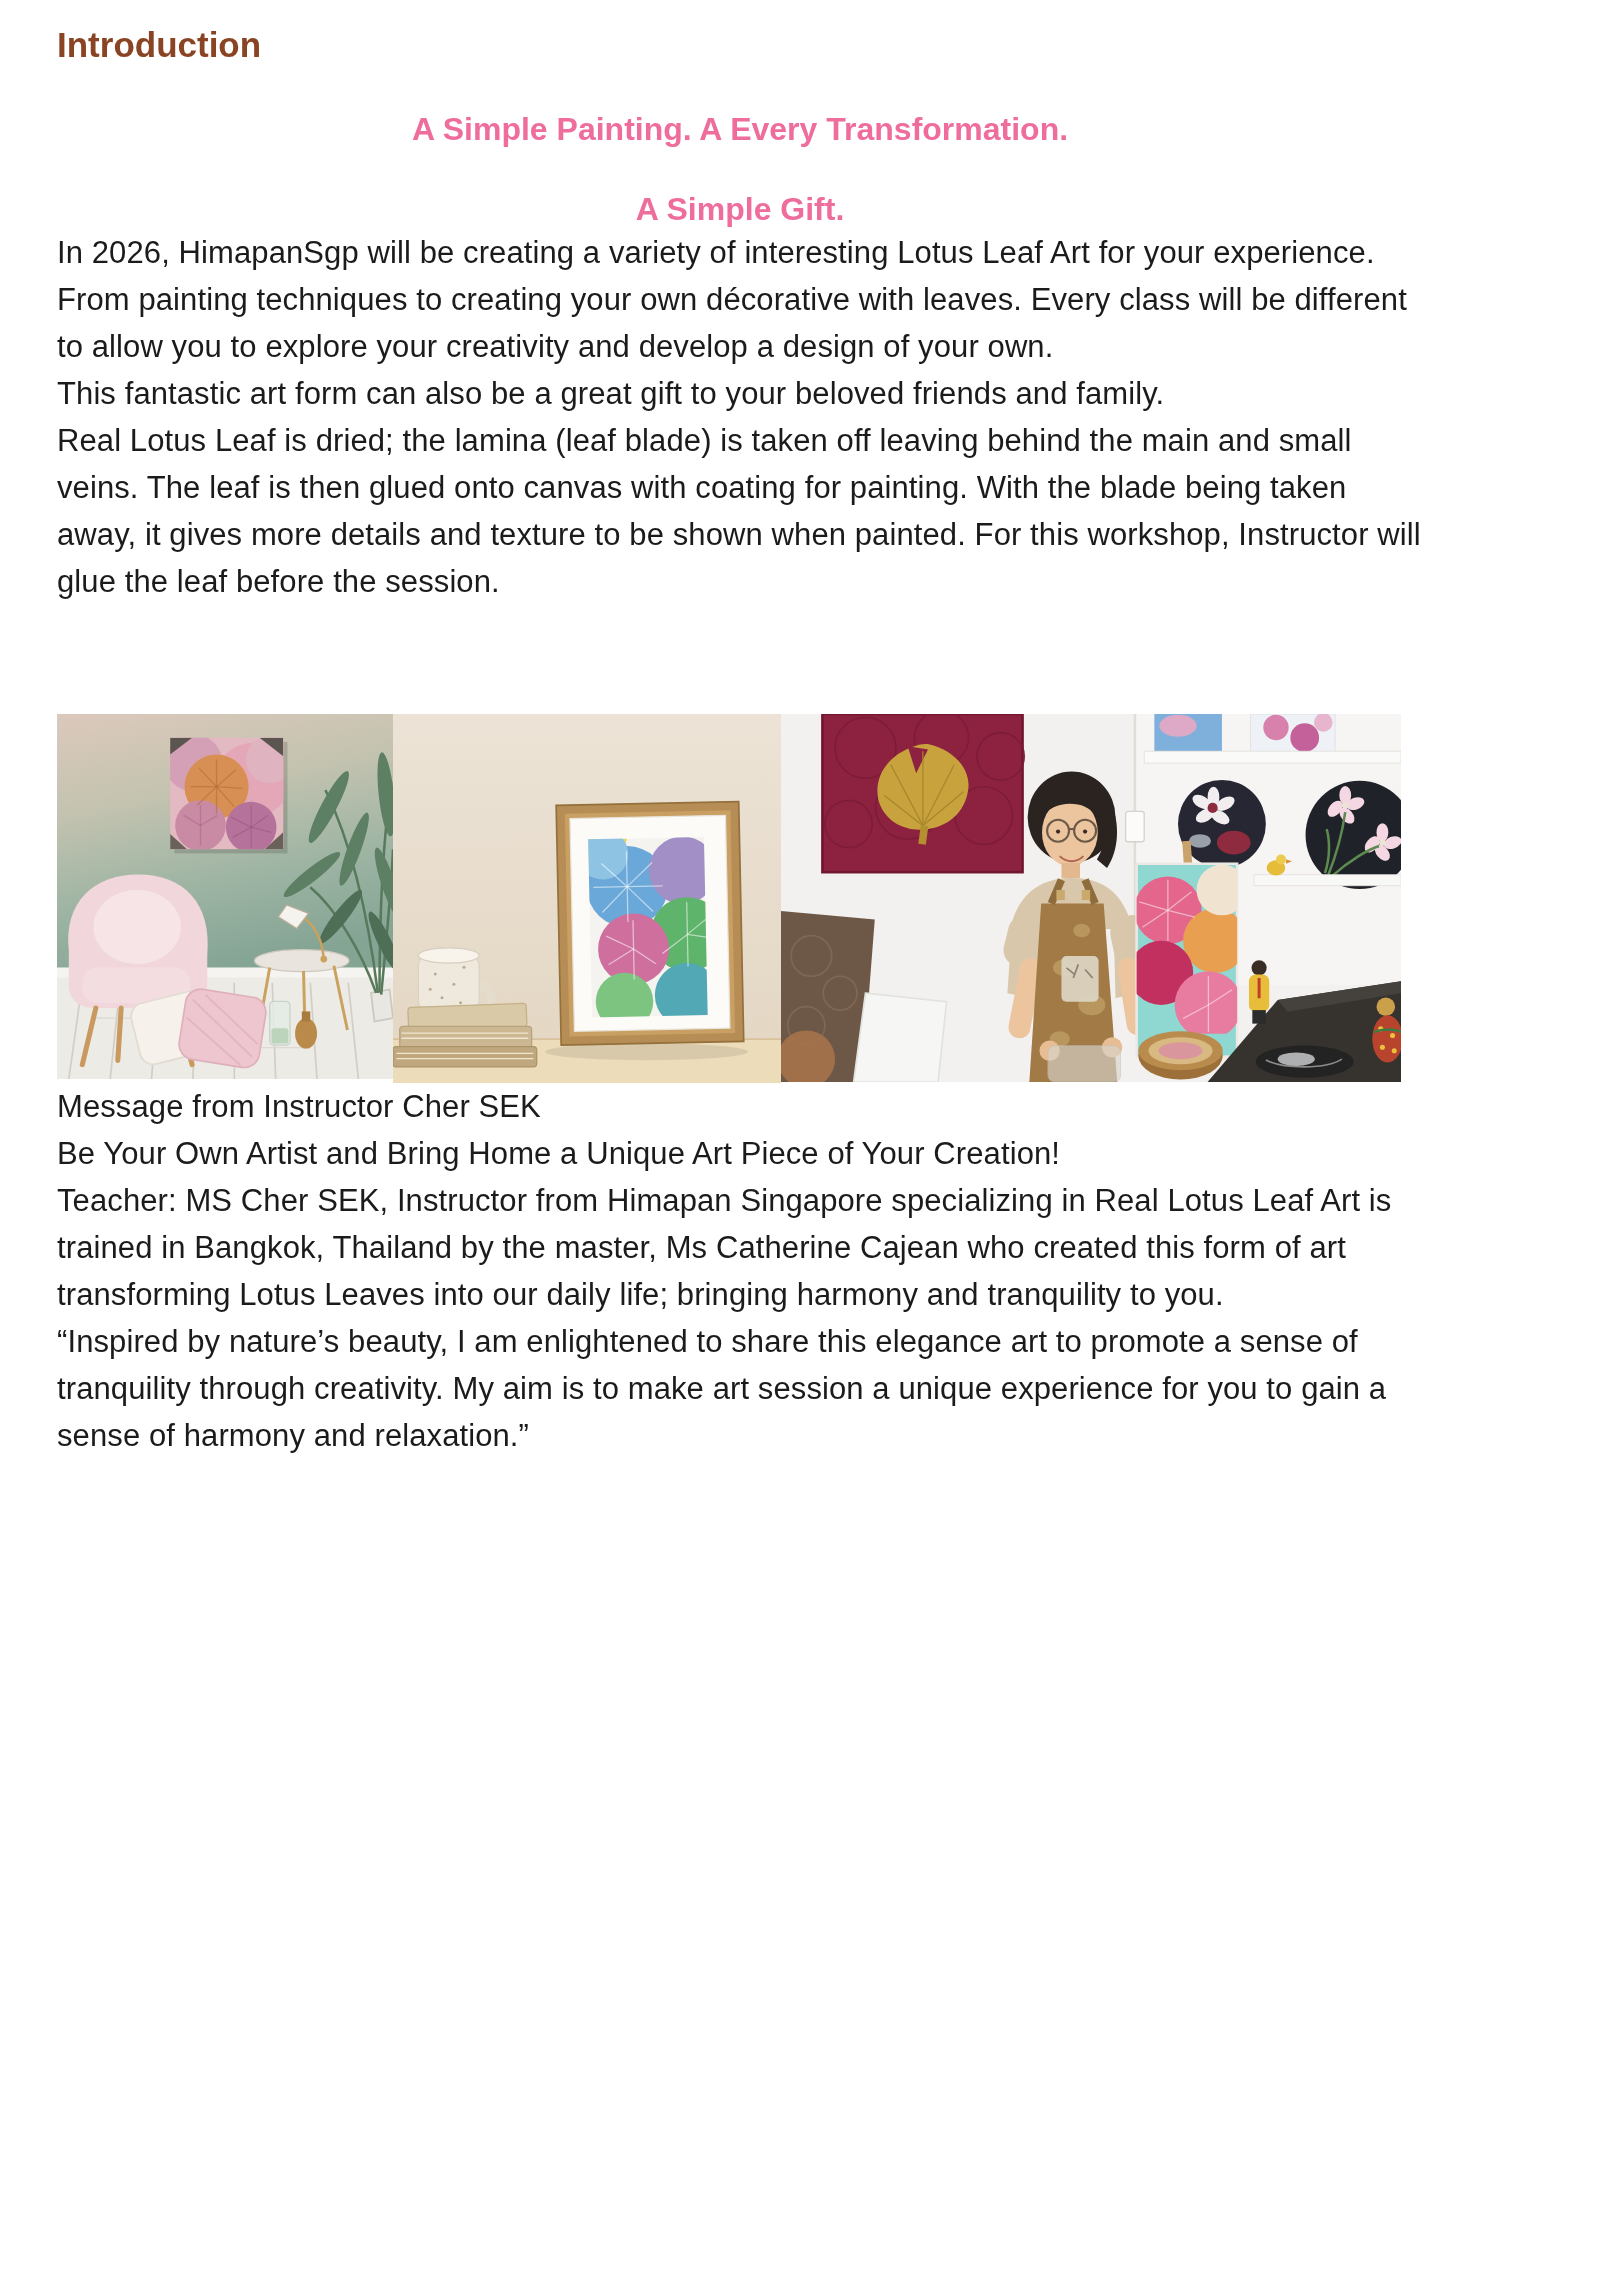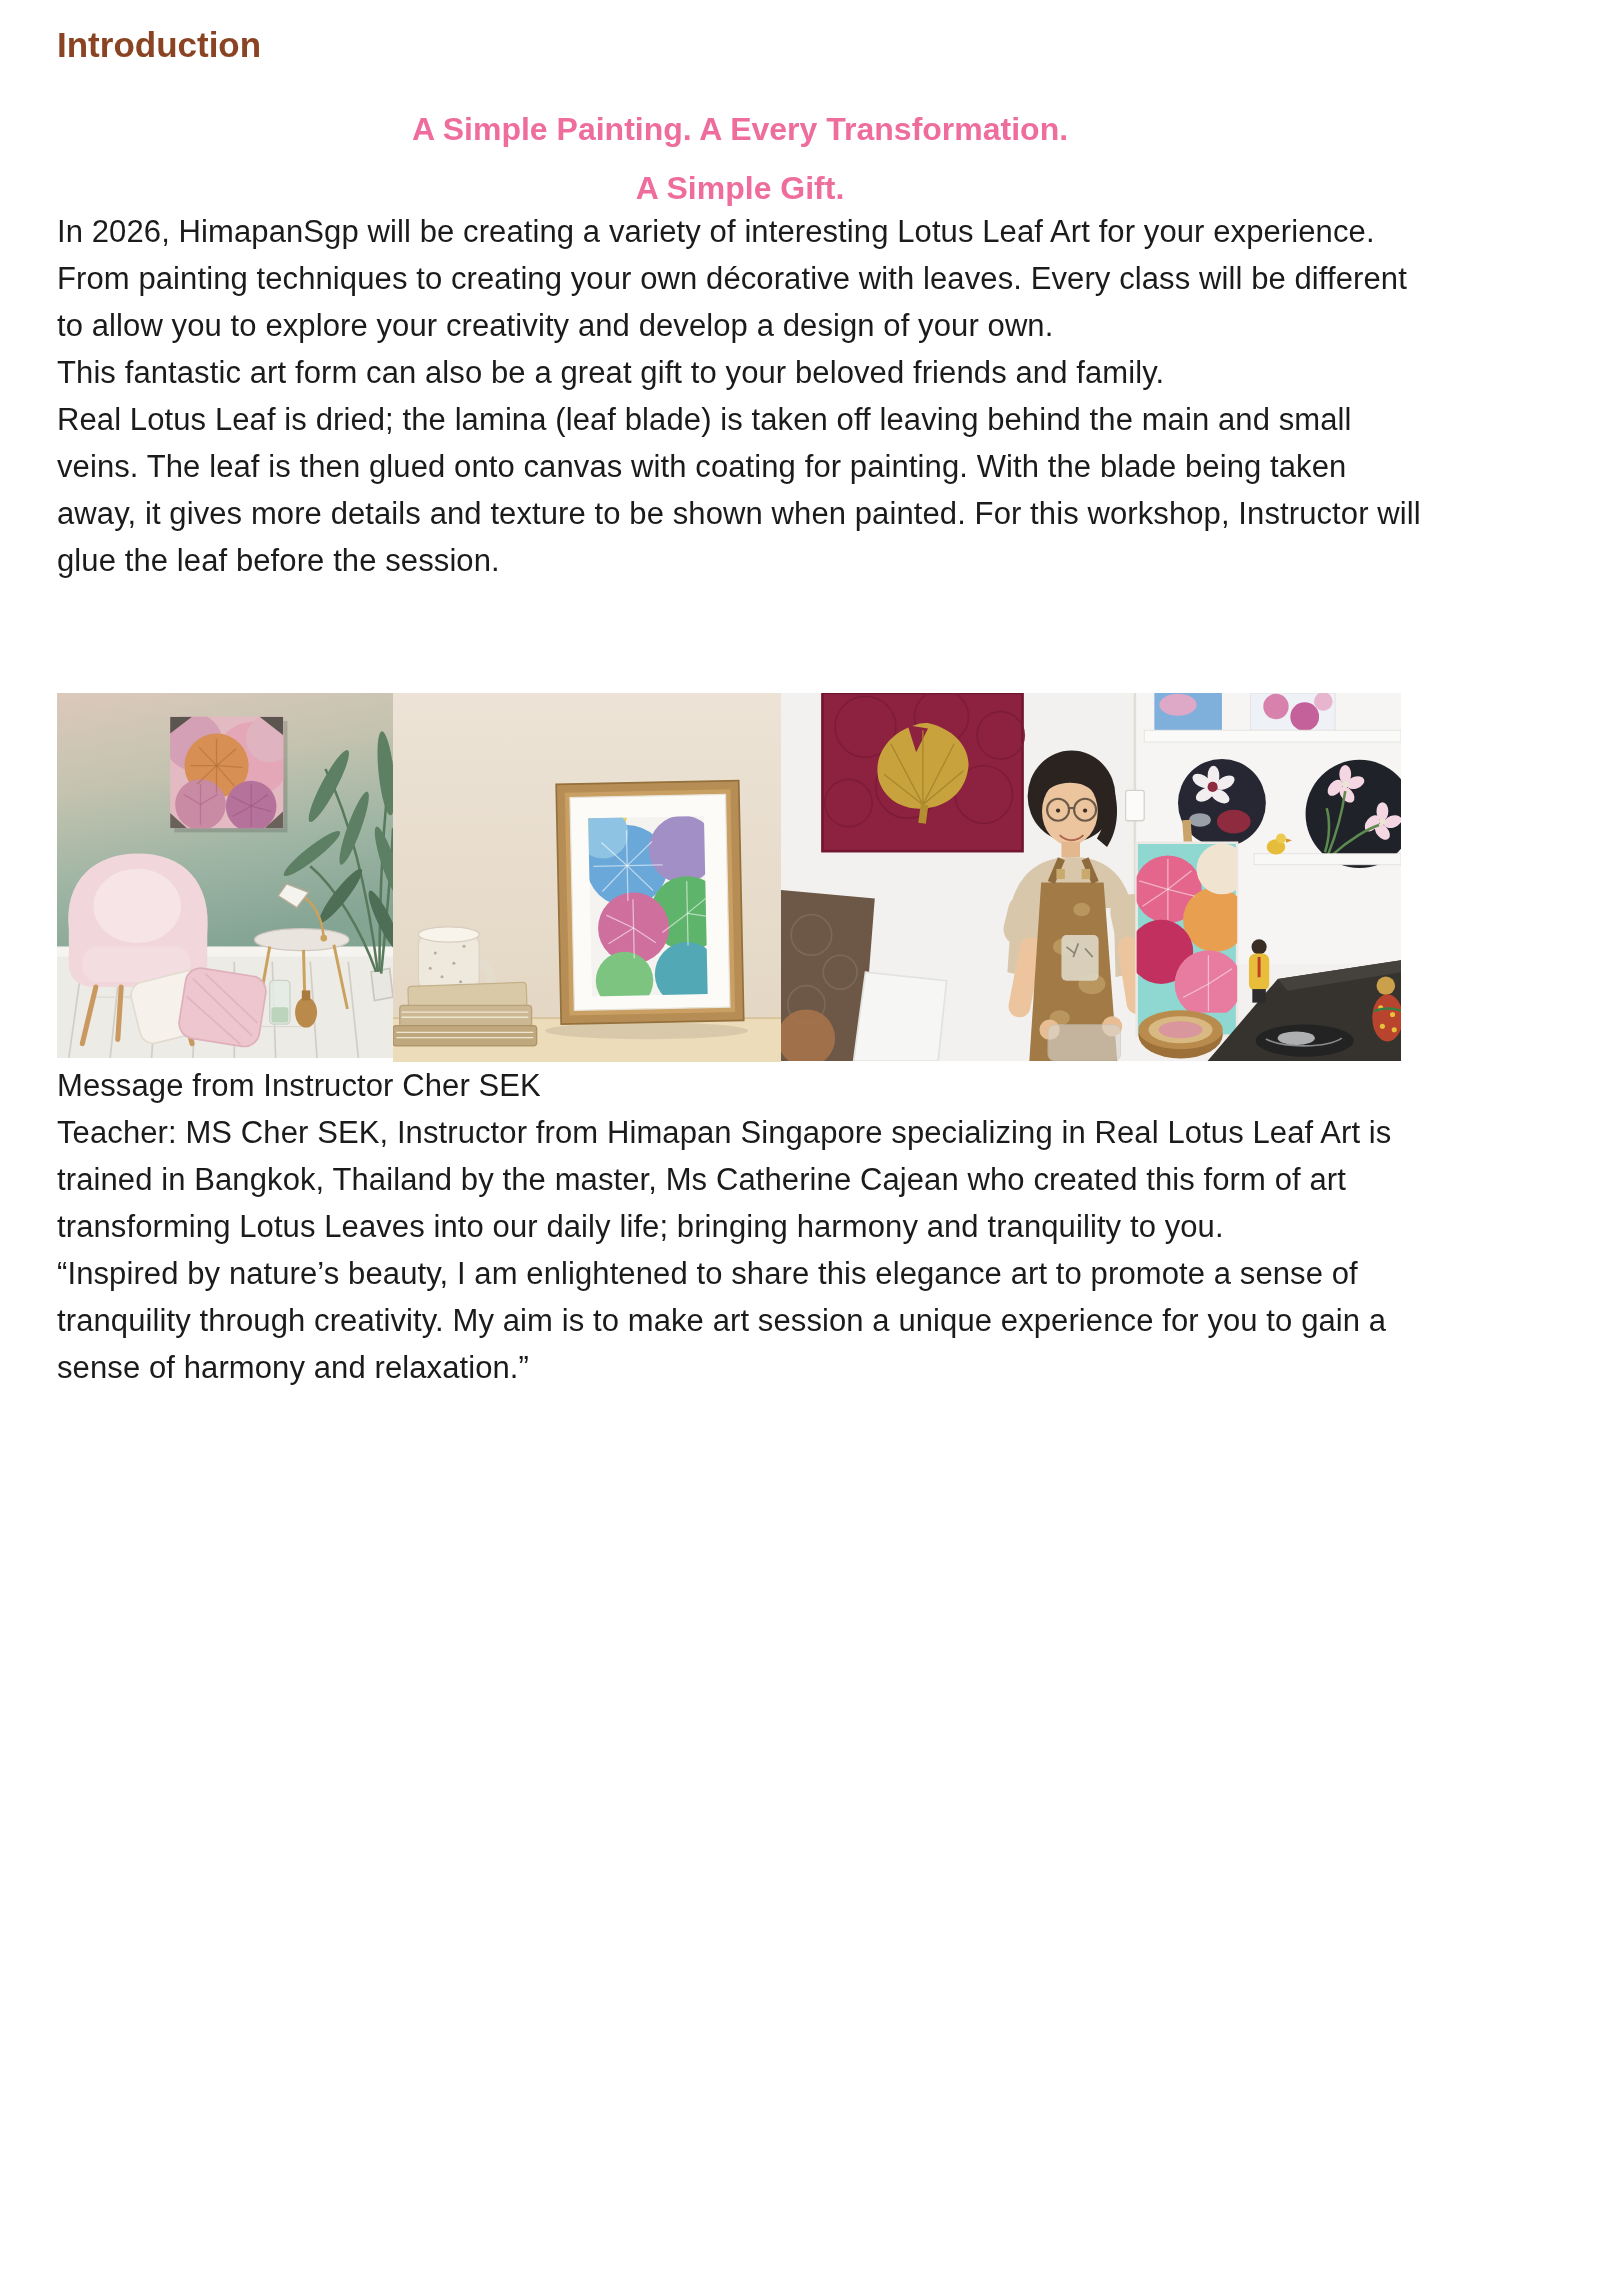--- a/index.html
+++ b/index.html
@@ -14,21 +14,21 @@
 
   .h-intro {
     font-size: 35px; line-height: 42px; font-weight: bold;
     color: #8B4423; margin: 0;
   }
   .tagline {
     text-align: center; font-weight: bold;
     font-size: 32px; line-height: 39px; color: #EE6D9D; margin: 0;
   }
   .tagline-1 { margin-top: 44px; }
-  .tagline-2 { margin-top: 20px; }
+  .tagline-2 { margin-top: 41px; }
 
   p.body-text {
     font-size: 31px; line-height: 47px; margin: 0; color: #1b1b1b;
     letter-spacing: 0.1px;
   }
   .center { text-align: left; }
 
   .p-intro-1 { margin-top: 35px; }
   .p-intro-2 { margin-top: 34px; }
   .p-intro-3 { margin-top: 30px; }
@@ -492,17 +492,18 @@
                 <circle cx="726" cy="398" r="3"></circle>
           </g>
           <path d="M702,376 C712,372 726,372 734,376" stroke="#3a7d44" stroke-width="3" fill="none"></path>
         </g>
         </g>
       </svg>
     </figure>
   </div>
 
   <p class="body-text p-msg-1">Message from Instructor Cher SEK</p>
+  <p class="body-text p-msg-2">Be Your Own Artist and Bring Home a Unique Art Piece of Your Creation!</p>
   <p class="body-text p-msg-4">Teacher: MS Cher SEK, Instructor from Himapan Singapore specializing in Real Lotus Leaf Art is trained in Bangkok, Thailand by the master, Ms Catherine Cajean who created this form of art transforming Lotus Leaves into our daily life; bringing harmony and tranquility to you.</p>
   <p class="body-text p-msg-3">“Inspired by nature’s beauty, I am enlightened to share this elegance art to promote a sense of tranquility through creativity. My aim is to make art session a unique experience for you to gain a sense of harmony and relaxation.”</p>
 
 </div>
 
 
 </body></html>

